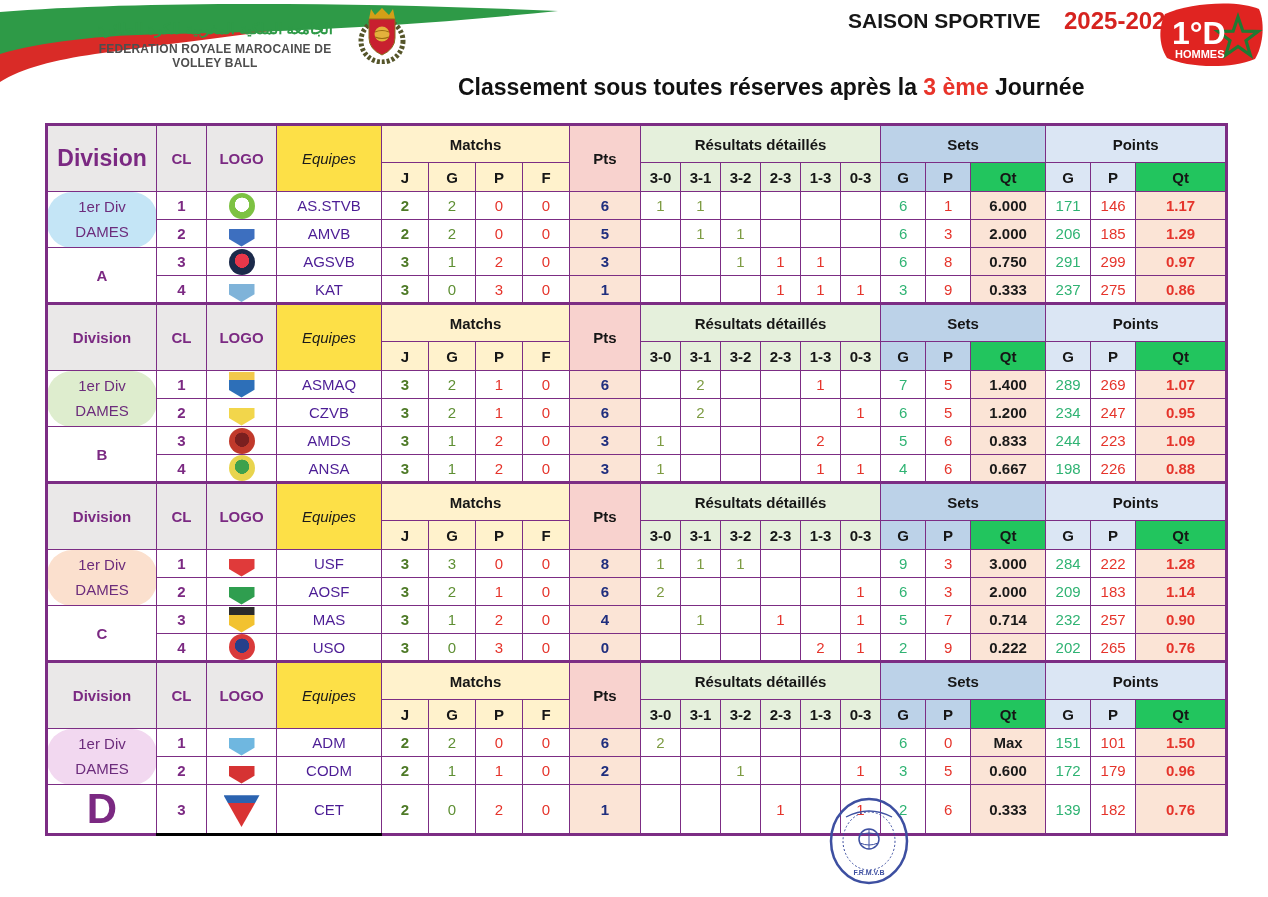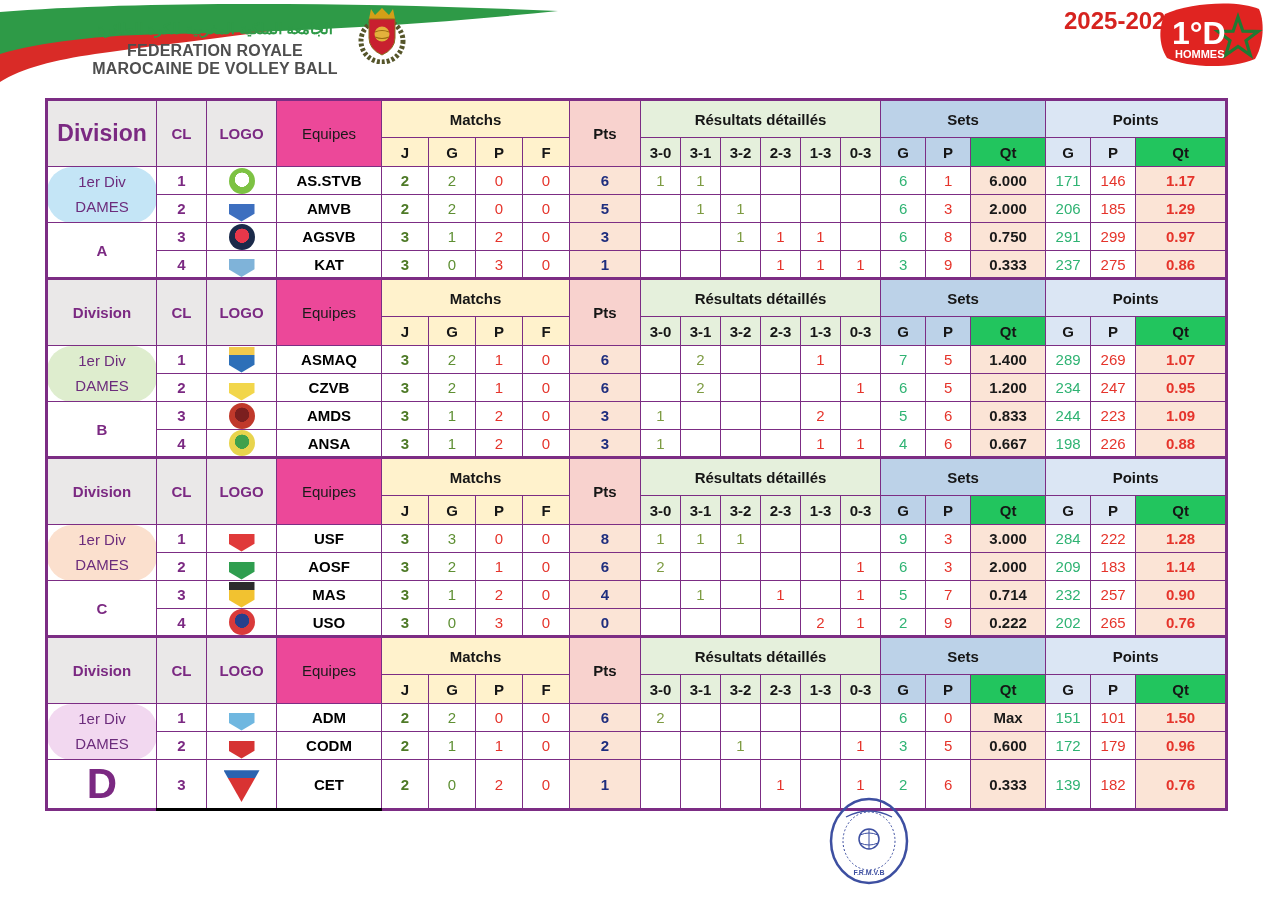--- a/index.html
+++ b/index.html
@@ -4,54 +4,54 @@
 <style>
   html,body{margin:0;padding:0;background:#fff;}
   .page{position:relative;width:1268px;height:897px;background:#ffffff;overflow:hidden;
         font-family:"Liberation Sans",sans-serif;}
 
   
   .abs{position:absolute;}
   .fed-ar{left:80px;top:20px;width:270px;text-align:center;color:#2E9A47;
           font-size:15px;font-weight:bold;}
   .fed-fr{left:80px;top:42px;width:270px;text-align:center;color:#4E4E4E;
-          font-size:16px;font-weight:bold;letter-spacing:.2px;}
+          font-size:12px;font-weight:bold;letter-spacing:.2px;}
   .saison{left:848px;top:9px;font-size:21px;font-weight:bold;color:#161616;}
   .years{left:1064px;top:7px;font-size:24px;font-weight:bold;color:#D6231F;}
   .title{left:458px;top:74px;font-size:23px;font-weight:bold;color:#111;white-space:nowrap;}
   .title .red{color:#E8342A;}
 
   
-  table.standings{position:absolute;left:45px;top:98px;width:1180px;
+  table.standings{position:absolute;left:45px;top:123px;width:1180px;
         border-collapse:collapse;table-layout:fixed;border:3px solid #7C2D84;}
   table.standings td{border:1.5px solid #7C2D84;text-align:center;vertical-align:middle;
         font-size:15px;padding:0;overflow:hidden;}
   tr.sec-start > td{border-top:3px solid #7C2D84;}
   tr.hrow1{height:38px;} tr.hrow2{height:29px;} tr.trow{height:28px;} tr.trow-tall{height:48px;}
 
   .hd-division{background:#EAE8E8;color:#7B2982;font-weight:bold;font-size:16px;}
   .hd-division.big{font-size:23px;}
   .hd-grey{background:#EAE8E8;color:#7B2982;font-weight:bold;font-size:16px;}
-  .hd-equipes{background:#ec4899;color:#1a1a1a;font-size:17px;}
+  .hd-equipes{background:#fde047;color:#1a1a1a;font-size:17px;font-style:italic;}
   .hd-matchs,.hd-match{background:#FFF2CC;font-weight:bold;color:#161616;}
   .hd-matchs{font-size:16px;}
   .hd-pts{background:#F8D2CE;font-weight:bold;font-size:16px;color:#161616;}
   .hd-results,.hd-res{background:#E5F0DC;font-weight:bold;color:#161616;}
   .hd-results{font-size:16px;}
   .hd-sets,.hd-setcol{background:#BCD2E8;font-weight:bold;color:#161616;}
   .hd-sets{font-size:16px;}
   .hd-points,.hd-pointcol{background:#DBE6F4;font-weight:bold;color:#161616;}
   .hd-points{font-size:16px;}
   .hd-qt{background:#22c55e;font-weight:bold;color:#161616;}
 
   .div-label{color:#6C2C7C;font-size:15px;line-height:1.65;border-radius:25px;}
   .div-letter{font-size:54px;font-weight:bold;color:#7B2982;background:#fff;}
   .div-letter.small{font-size:42px;}
   .cl-num{color:#7B2982;font-weight:bold;}
-  .team-name{color:#000000;font-weight:bold;}
+  .team-name{color:#4c1d95;font-weight:normal;}
   .v-j{color:#4E7A27;font-weight:bold;}
   .v-g{color:#5E8F33;}
   .v-p,.v-f{color:#E5342B;}
   .v-pts{background:#FBE4D6;color:#1F2E7E;font-weight:bold;}
   .v-res-w{color:#7D9B42;}
   .v-res-l{color:#E5342B;}
   .v-sg,.v-pg{color:#2FB373;}
   .v-sp,.v-pp{color:#E5342B;}
   .v-sqt{background:#FBE4D6;color:#1a1a1a;font-weight:600;}
   .v-pqt{background:#FBE4D6;color:#E5342B;font-weight:bold;}
@@ -77,29 +77,31 @@
   <div class="abs fed-fr">FEDERATION ROYALE MAROCAINE DE VOLLEY BALL</div>
 
   <svg class="abs" style="left:344px;top:4px" width="76" height="60" viewBox="0 0 76 60">
     <circle cx="38" cy="37" r="21" fill="none" stroke="#55552A" stroke-width="5" stroke-dasharray="3 2"></circle>
     <path d="M27,5 l4,6 l7,-7 l7,7 l4,-6 l2,10 h-26 Z" fill="#D4A017"></path>
     <path d="M25,15 h26 v19 q0,11 -13,17 q-13,-6 -13,-17 Z" fill="#C8202F" stroke="#8A6D1F" stroke-width="1"></path>
     <circle cx="38" cy="30" r="7.5" fill="#E3B23C"></circle>
     <path d="M31,28 q7,-3 14,0 M31,33 q7,3 14,0" stroke="#9A6A10" stroke-width="1.2" fill="none"></path>
   </svg>
 
+  <div class="abs saison">SAISON SPORTIVE</div>
   <div class="abs years">2025-2026</div>
 
   <svg class="abs" style="left:1158px;top:0" width="108" height="70" viewBox="0 0 108 70">
     <path d="M7,14 C32,2 82,0 101,9 C108,25 104,48 97,59 C70,70 28,67 9,58 C0,44 1,26 7,14 Z" fill="#E02421"></path>
     <polygon points="80,17 84.9,31.2 100,31.5 88,40.6 92.3,55 80,46.4 67.7,55 72,40.6 60,31.5 75.1,31.2" fill="none" stroke="#1F7A33" stroke-width="3.2"></polygon>
     <text x="14" y="44" font-size="32" font-weight="bold" fill="#ffffff" font-family="Liberation Sans, sans-serif">1°D</text>
     <text x="17" y="58" font-size="11" font-weight="bold" fill="#ffffff" font-family="Liberation Sans, sans-serif">HOMMES</text>
   </svg>
 
+  <div class="abs title"><span>Classement sous toutes réserves après la </span><span class="red">3 ème</span><span> Journée</span></div>
 
   <table class="standings">
     <colgroup>
       <col style="width:110px">
         <col style="width:50px">
         <col style="width:70px">
         <col style="width:105px">
       <col style="width:47px">
         <col style="width:47px">
         <col style="width:47px">

